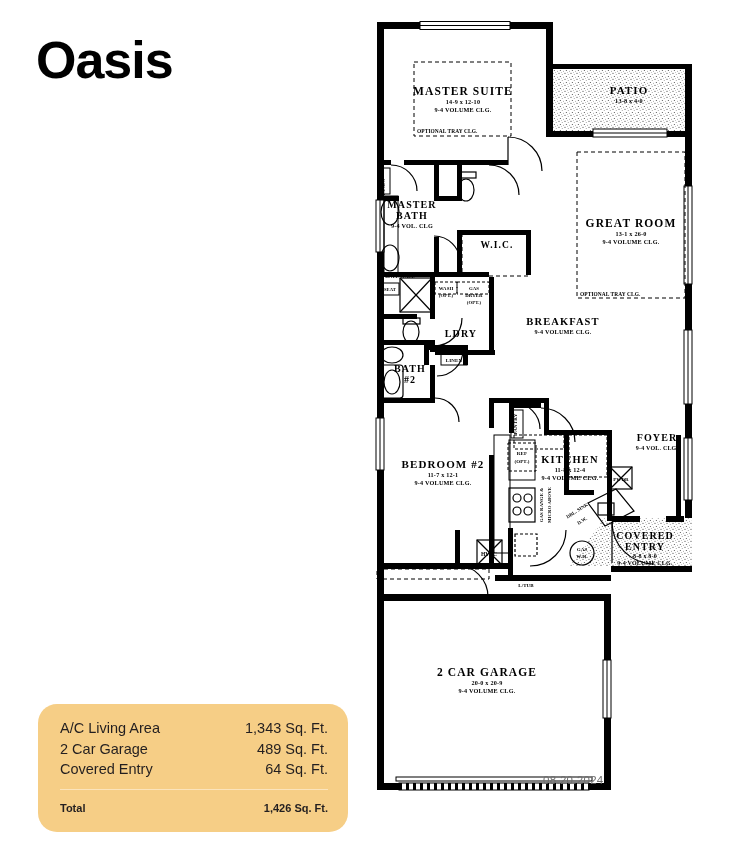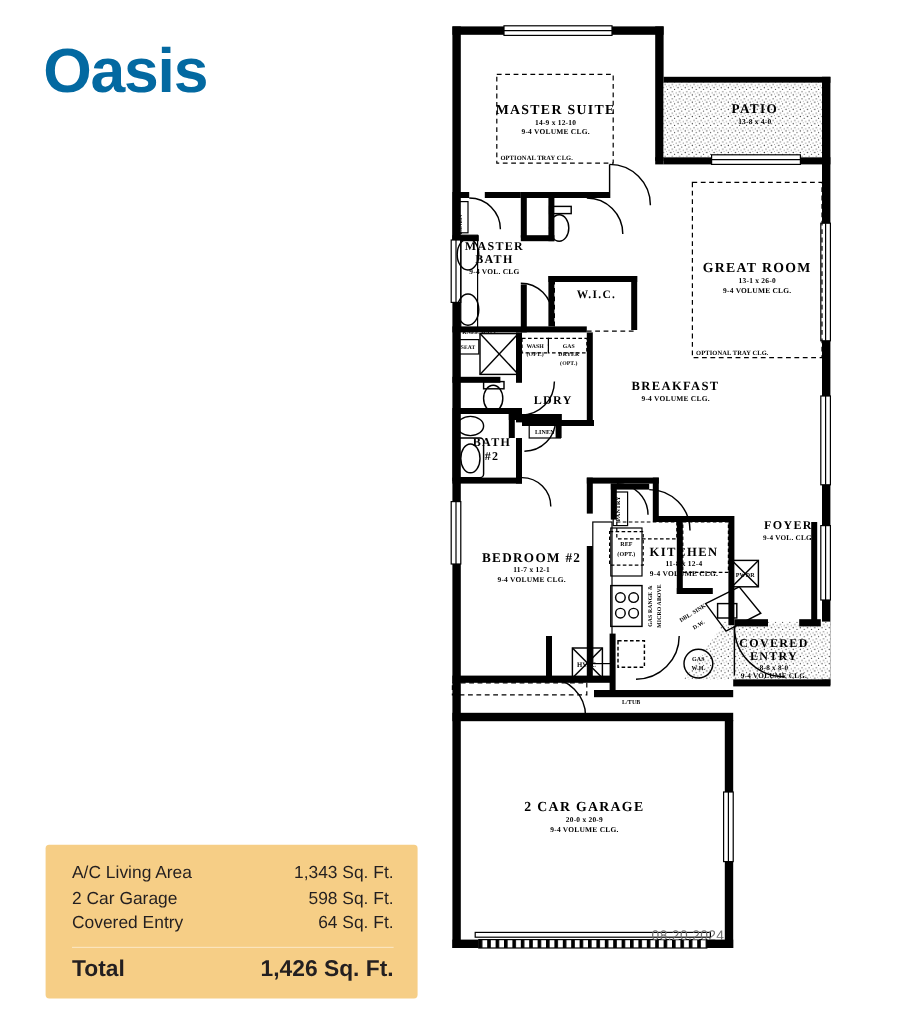--- a/index.html
+++ b/index.html
@@ -6,33 +6,33 @@
   html,body{margin:0;padding:0;background:#ffffff;}
   body{
     width:755px;height:853px;position:relative;overflow:hidden;
     font-family:"Liberation Sans", sans-serif;
     color:#231f20;
   }
   
   #plan-title{
     position:absolute;left:36px;top:34px;
     font-size:52px;font-weight:700;letter-spacing:-1px;
-    color:#0369a1;line-height:1;
+    color:#000000;line-height:1;
   }
   
   #area-summary{
     position:absolute;left:38px;top:704px;width:310px;
-    background:#f6ce86;border-radius:3px;
+    background:#f6ce86;border-radius:19px;
     padding:14px 20px 14px 22px;box-sizing:border-box;
   }
   .area-row{display:flex;justify-content:space-between;font-size:14.5px;line-height:20.5px;color:#231f20;}
   .area-row .label{text-align:left;}
   .area-row .value{text-align:center;}
   #area-divider{height:1px;background:#fbe4bc;margin:9px 0 8px 0;}
-  .area-row.total{font-weight:700;font-size:19px;}
+  .area-row.total{font-weight:700;font-size:11px;}
   
   #date-stamp{
     position:absolute;left:543px;top:774px;
     font-size:11.5px;color:#6e6e6e;letter-spacing:.3px;
   }
   
   #floorplan{position:absolute;left:0;top:0;width:755px;height:853px;}
   #floorplan text{font-family:"Liberation Serif", serif;fill:#000;}
   .rm-name{font-weight:700;letter-spacing:1.1px;}
   .rm-dim{font-family:"Liberation Sans", sans-serif;font-weight:700;letter-spacing:.2px;}
@@ -354,21 +354,21 @@
   </g>
 </svg>
 
 <div id="area-summary">
   <div class="area-row">
     <span class="label">A/C Living Area</span>
     <span class="value">1,343 Sq. Ft.</span>
   </div>
   <div class="area-row">
     <span class="label">2 Car Garage</span>
-    <span class="value">598 Sq. Ft.</span>
+    <span class="value">489 Sq. Ft.</span>
   </div>
   <div class="area-row">
     <span class="label">Covered Entry</span>
     <span class="value">64 Sq. Ft.</span>
   </div>
   <div id="area-divider"></div>
   <div class="area-row total">
     <span class="label">Total</span>
     <span class="value">1,426 Sq. Ft.</span>
   </div>

